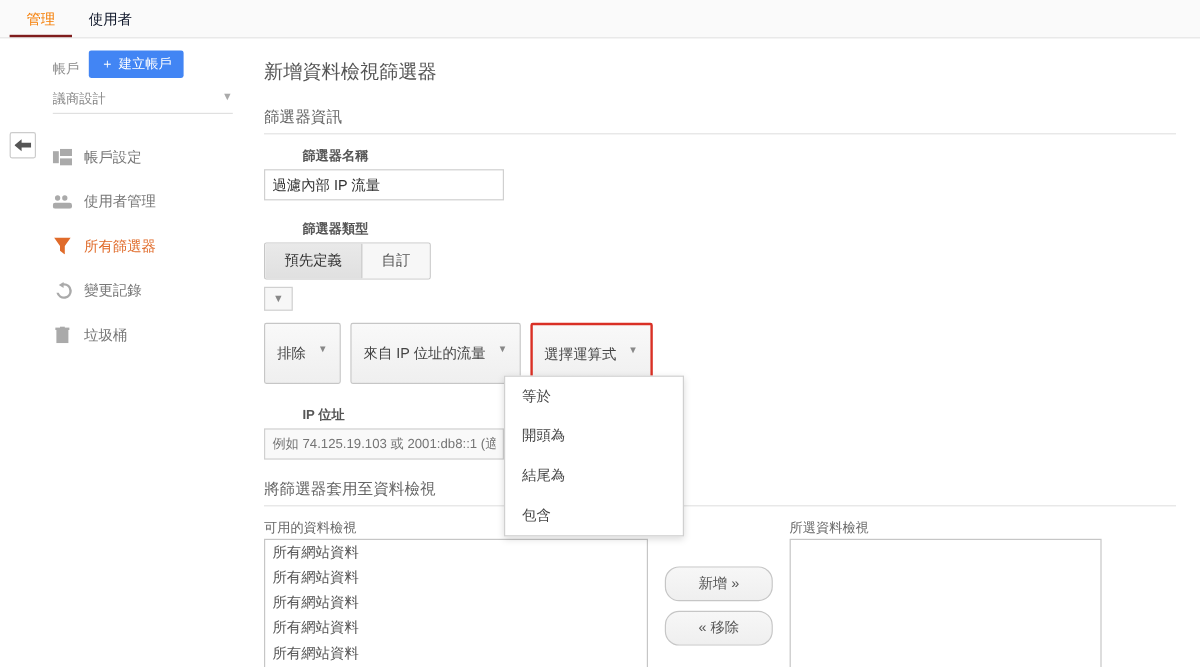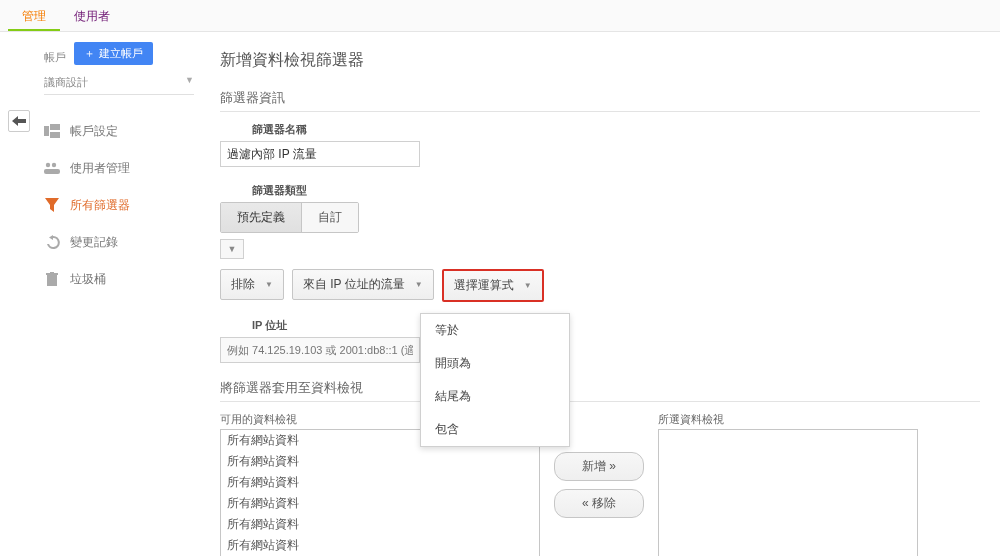--- a/index.html
+++ b/index.html
@@ -16,26 +16,26 @@
   .top-tabs {
     display: flex;
     border-bottom: 1px solid #e5e5e5;
     background: #fafafa;
     height: 32px;
     padding-left: 8px;
   }
   .top-tab {
     padding: 8px 14px;
     font-size: 12px;
-    color: #701a75;
+    color: #0f172a;
     cursor: pointer;
   }
   .top-tab.active {
     color: #f57c00;
-    border-bottom: 2px solid #84cc16;
+    border-bottom: 2px solid #7f1d1d;
     font-weight: 500;
   }
   
   .layout {
     display: flex;
     position: relative;
   }
   .back-arrow {
     position: absolute;
     left: 8px;
@@ -175,26 +175,26 @@
   .dropdown-row {
     display: flex;
     gap: 8px;
     margin-top: 10px;
     align-items: flex-start;
     position: relative;
   }
   .dropdown-btn {
     background: linear-gradient(#f9f9f9,#efefef);
     border: 1px solid #c6c6c6;
-    padding: 6px 10px;
+    padding: 16px 10px;
     font-size: 12px;
     color: #444;
     cursor: pointer;
     display: inline-flex;
-    align-items: center;
+    align-items: flex-start;
     gap: 10px;
     border-radius: 2px;
   }
   .dropdown-btn .tri { font-size: 8px; color: #888; }
   .dropdown-highlight {
     border: 2px solid #d93025 !important;
   }
   .dropdown-menu {
     position: absolute;
     top: 44px;

